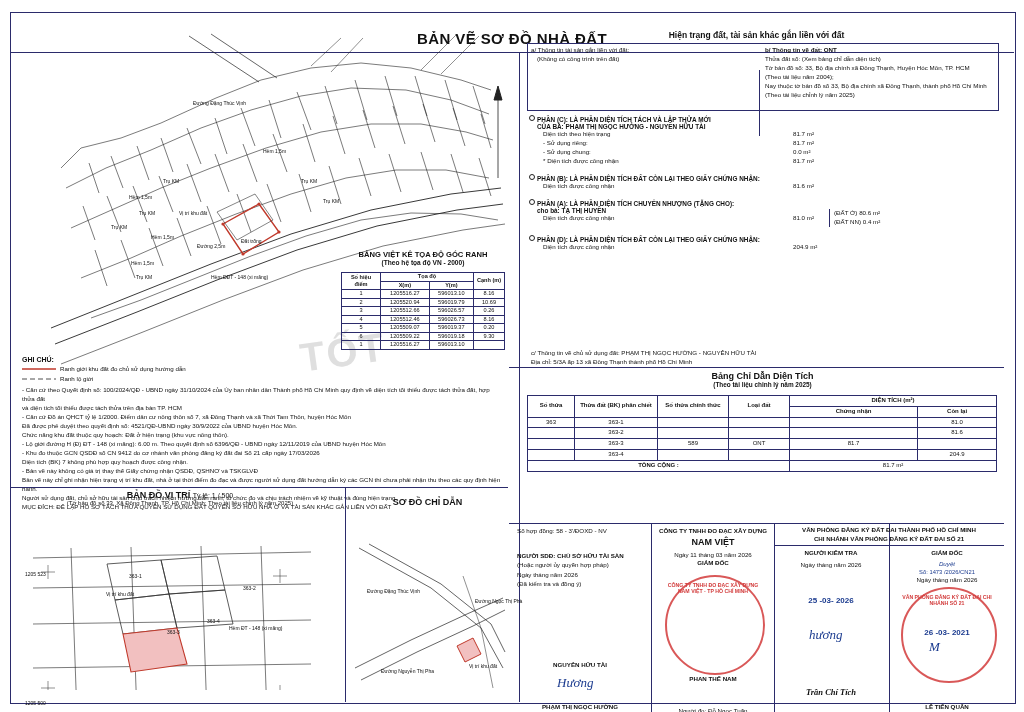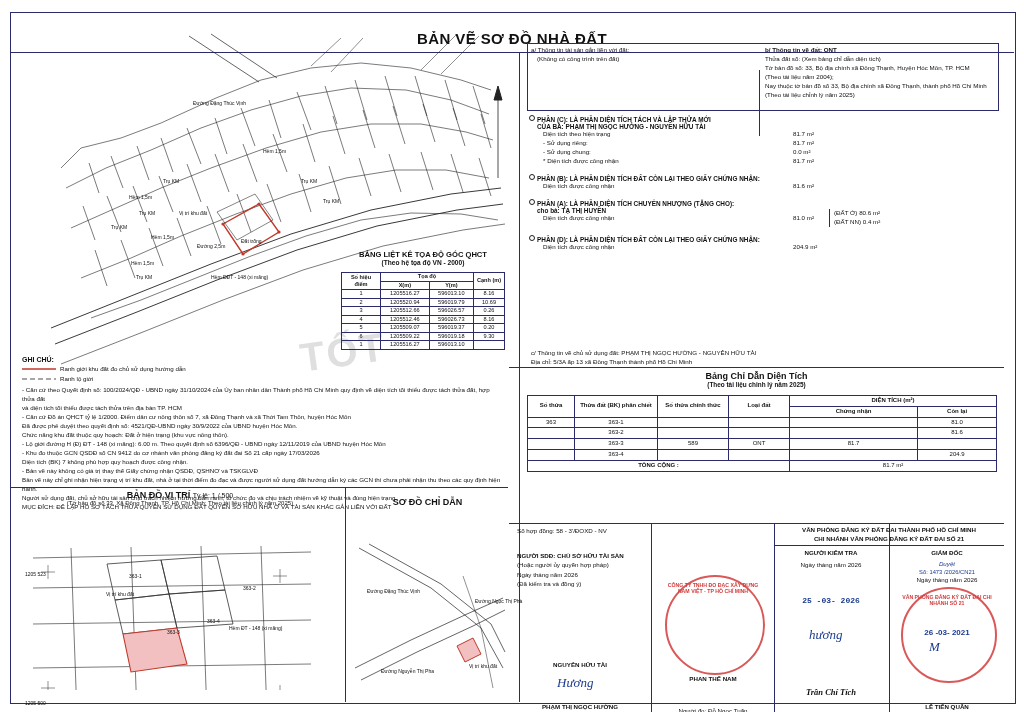--- a/index.html
+++ b/index.html
@@ -141,21 +141,21 @@
       <div class="lbl" style="left: 367px; top: 588px;">Đường Đặng Thúc Vịnh</div>
       <div class="lbl" style="left: 475px; top: 598px;">Đường Ngọc Thị Phà</div>
       <div class="lbl" style="left: 381px; top: 668px;">Đường Nguyễn Thị Pha</div>
       <div class="lbl" style="left: 469px; top: 663px;">Vị trí khu đất</div>
       <div class="lbl" style="left: 229px; top: 625px;">Hẻm ĐT - 148 (xi măng)</div>
       <div class="lbl" style="left: 25px; top: 571px;">1205 523</div>
       <div class="lbl" style="left: 25px; top: 700px;">1205 500</div>
     </div>
 
   <div style="position:absolute;left:340px;top:250px;width:166px;text-align:center;">
-    <div style="font-size:7.6px;font-weight:bold;color:#111;">BẢNG LIỆT KÊ TỌA ĐỘ GÓC QHCT</div>
+    <div style="font-size:7.6px;font-weight:bold;color:#111;">BẢNG VIỆT KÊ TỌA ĐỘ GÓC RANH</div>
     <div style="font-size:6.6px;font-weight:bold;color:#111;">(Theo hệ tọa độ VN - 2000)</div>
   </div>
   <table class="ctbl" style="left:341px;top:272px;width:164px;">
     <thead>
       <tr>
         <th rowspan="2" style="width:34px;">Số hiệu điểm</th>
         <th colspan="2">Tọa độ</th>
         <th rowspan="2" style="width:26px;">Cạnh (m)</th>
       </tr>
       <tr>
@@ -244,20 +244,21 @@
   <div style="position:absolute;left:30px;top:490px;width:300px;text-align:center;">
     <div style="font-size:9px;font-weight:bold;color:#111;">
       <span>BẢN ĐỒ VỊ TRÍ</span>
       <span style="font-size:7px;font-weight:normal;">Tỷ lệ: 1 / 500</span>
     </div>
     <div style="font-size:6px;color:#111;">(Tờ bản đồ số 33, Xã Đông Thạnh, TP. Hồ Chí Minh; Theo tài liệu chỉnh lý năm 2025)</div>
   </div>
   <div style="position:absolute;left:350px;top:497px;width:155px;text-align:center;font-size:9px;font-weight:bold;color:#111;">SƠ ĐỒ CHỈ DẪN</div>
 
   <div class="rp">
+    <div class="rp-title">Hiện trạng đất, tài sản khác gắn liền với đất</div>
 
     <div class="box" style="left:18px;top:16px;width:470px;height:66px;"></div>
     <div class="vline" style="left:250px;top:43px;width:1px;height:66px;background:#2b2b6b;"></div>
     <div class="tiny" style="position:absolute;left:22px;top:19px;width:222px;">
       <div>a/ Thông tin tài sản gắn liền với đất:</div>
       <div style="margin-left:6px;">(Không có công trình trên đất)</div>
     </div>
     <div class="tiny" style="position:absolute;left:256px;top:19px;width:230px;">
       <div style="font-weight:bold;">b/ Thông tin về đất:  ONT</div>
       <div id="colb-lines">
@@ -317,21 +318,21 @@
           </div>
         </div>
       </div>
 
     <div class="tiny" style="position:absolute;left:22px;top:322px;width:468px;">
       <div>c/ Thông tin về chủ sử dụng đất: PHẠM THỊ NGỌC HƯỞNG - NGUYỄN HỮU TÀI</div>
       <div>Địa chỉ: 5/3A ấp 13 xã Đông Thạnh thành phố Hồ Chí Minh</div>
     </div>
 
     <div class="hline" style="left:0;top:340px;width:495px;height:1px;"></div>
-    <div style="position:absolute;left:0;top:344px;width:495px;text-align:center;">
+    <div style="position:absolute;left:6px;top:344px;width:495px;text-align:center;">
       <div style="font-size:9px;font-weight:bold;color:#111;">Bảng Chỉ Dẫn Diện Tích</div>
       <div style="font-size:6.4px;font-weight:bold;color:#111;">(Theo tài liệu chỉnh lý năm 2025)</div>
     </div>
     <div style="position:absolute;left:18px;top:368px;width:470px;">
       <table class="atbl">
         <thead>
           <tr>
             <th rowspan="2" style="width:42px;">Số thửa</th>
             <th rowspan="2" style="width:78px;">Thửa đất (BK) phân chiết</th>
             <th rowspan="2" style="width:66px;">Số thửa chính thức</th>
@@ -396,34 +397,40 @@
     <div class="sg" style="left:2px;top:524px;width:138px;text-align:left;padding-left:6px;line-height:1.5;">
       <div class="h">NGƯỜI SDĐ: CHỦ SỞ HỮU TÀI SẢN</div>
       <div>(Hoặc người ủy quyền hợp pháp)</div>
       <div>Ngày      tháng      năm 2026</div>
       <div>(Đã kiểm tra và đồng ý)</div>
     </div>
     <div class="sg" style="left:2px;top:634px;width:138px;font-weight:bold;">NGUYỄN HỮU TÀI</div>
     <div class="sign" style="left:48px;top:648px;font-size:13px;">Hương</div>
     <div class="sg" style="left:2px;top:676px;width:138px;font-weight:bold;">PHẠM THỊ NGỌC HƯỞNG</div>
 
+    <div class="sg" style="left:146px;top:500px;width:116px;">
+      <div class="h" style="line-height:1.3;">CÔNG TY TNHH ĐO ĐẠC XÂY DỰNG</div>
+      <div class="h" style="font-size:9px;margin-top:1px;">NAM VIỆT</div>
+      <div style="margin-top:2px;">Ngày 11 tháng 03 năm 2026</div>
+      <div class="h">GIÁM ĐỐC</div>
+    </div>
     <div class="stamp" style="left:156px;top:548px;width:96px;height:96px;border-radius:50%;"></div>
     <div class="stamptxt" style="left:156px;top:556px;width:96px;">CÔNG TY TNHH ĐO ĐẠC XÂY DỰNG NAM VIỆT - TP HỒ CHÍ MINH</div>
     <div class="sg" style="left:146px;top:648px;width:116px;font-weight:bold;">PHAN THẾ NAM</div>
     <div class="sg" style="left:146px;top:680px;width:116px;">Người đo: Đỗ Ngọc Tuấn</div>
 
     <div class="sg" style="left:266px;top:499px;width:228px;">
       <div class="h">VĂN PHÒNG ĐĂNG KÝ ĐẤT ĐAI THÀNH PHỐ HỒ CHÍ MINH</div>
       <div class="h">CHI NHÁNH VĂN PHÒNG ĐĂNG KÝ ĐẤT ĐAI SỐ 21</div>
     </div>
     <div class="sg" style="left:266px;top:522px;width:112px;">
       <div class="h">NGƯỜI KIỂM TRA</div>
       <div style="margin-top:3px;">Ngày      tháng      năm 2026</div>
     </div>
-    <div class="sg blue" style="left:266px;top:568px;width:112px;font-weight:bold;font-size:8px;font-family:Liberation Mono, monospace;">25 -03- 2026</div>
+    <div class="sg blue" style="left:266px;top:568px;width:112px;font-weight:bold;font-size:8px;">25 -03- 2026</div>
     <div class="sign" style="left:300px;top:600px;font-size:13px;">hương</div>
     <div class="sg" style="left:266px;top:660px;width:112px;font-weight:bold;font-family:'Liberation Serif',serif;font-style:italic;font-size:8.5px;">Trần Chí Tích</div>
 
     <div class="sg" style="left:382px;top:522px;width:112px;">
       <div class="h">GIÁM ĐỐC</div>
       <div class="blue" style="margin-top:2px;font-style:italic;">Duyệt</div>
       <div class="blue" style="font-size:5.8px;">Số: 1473     /2026/CN21</div>
       <div>Ngày      tháng      năm 2026</div>
     </div>
     <div class="stamp" style="left:392px;top:560px;width:92px;height:92px;"></div>

